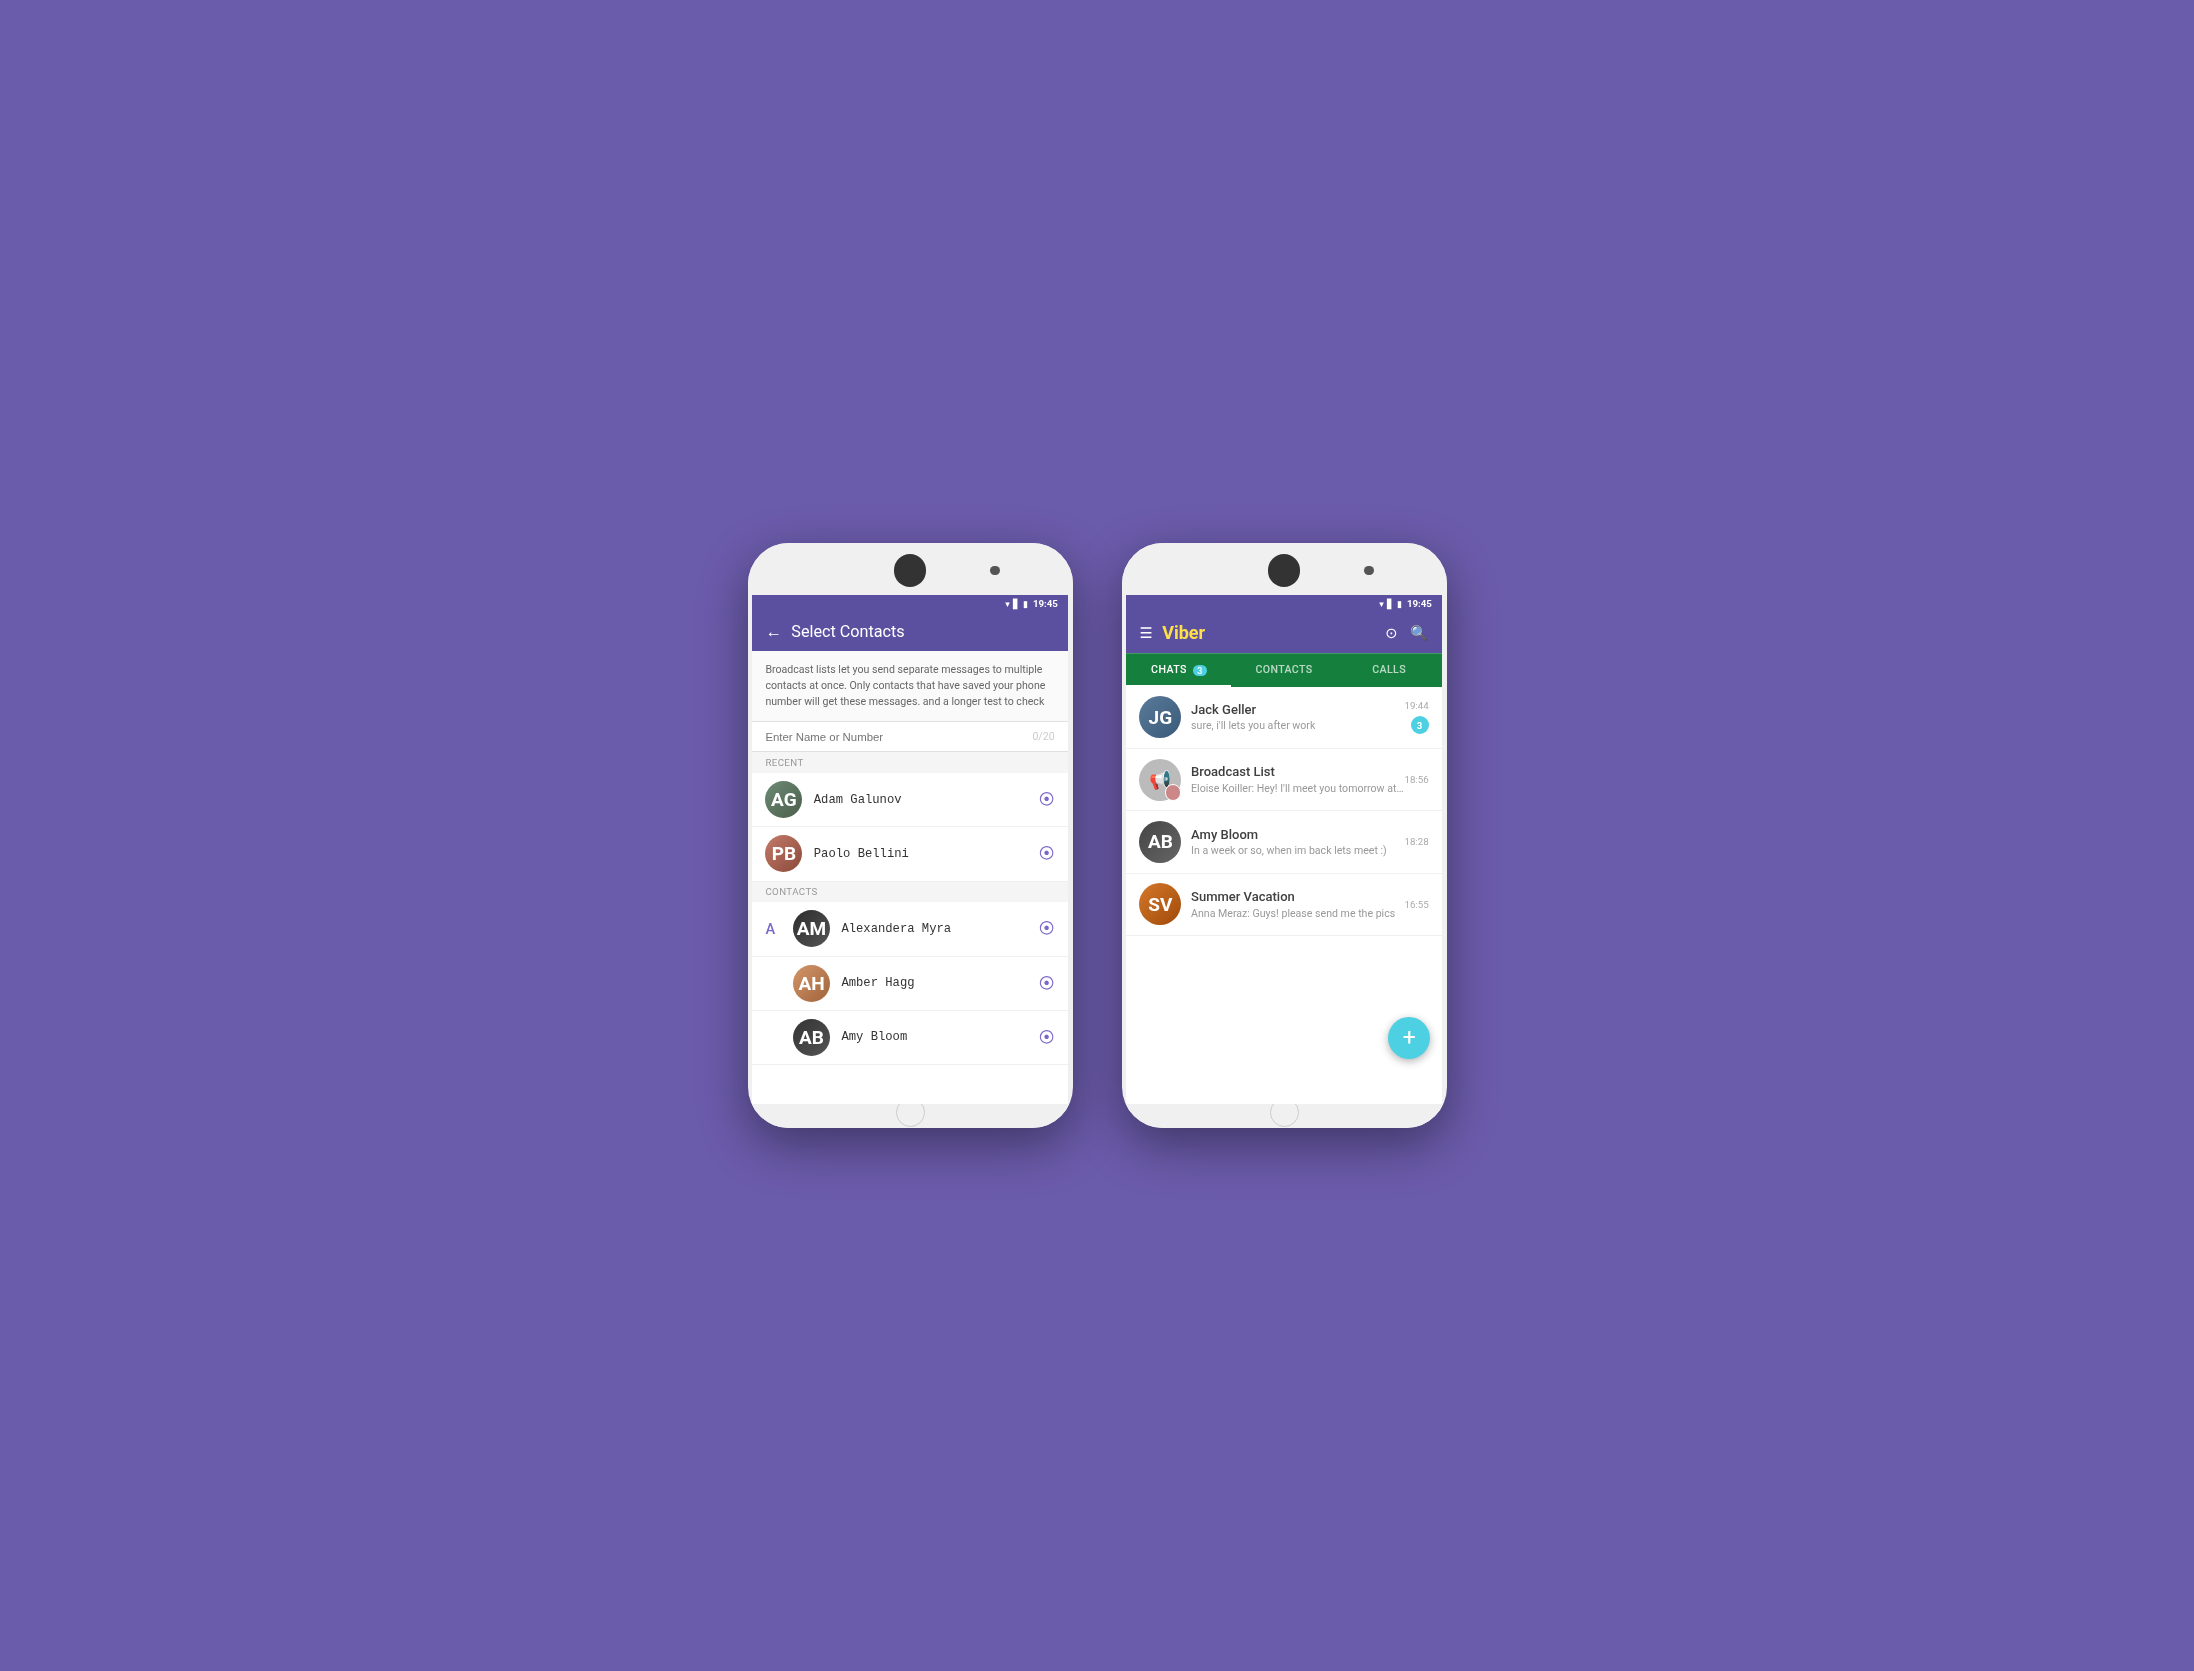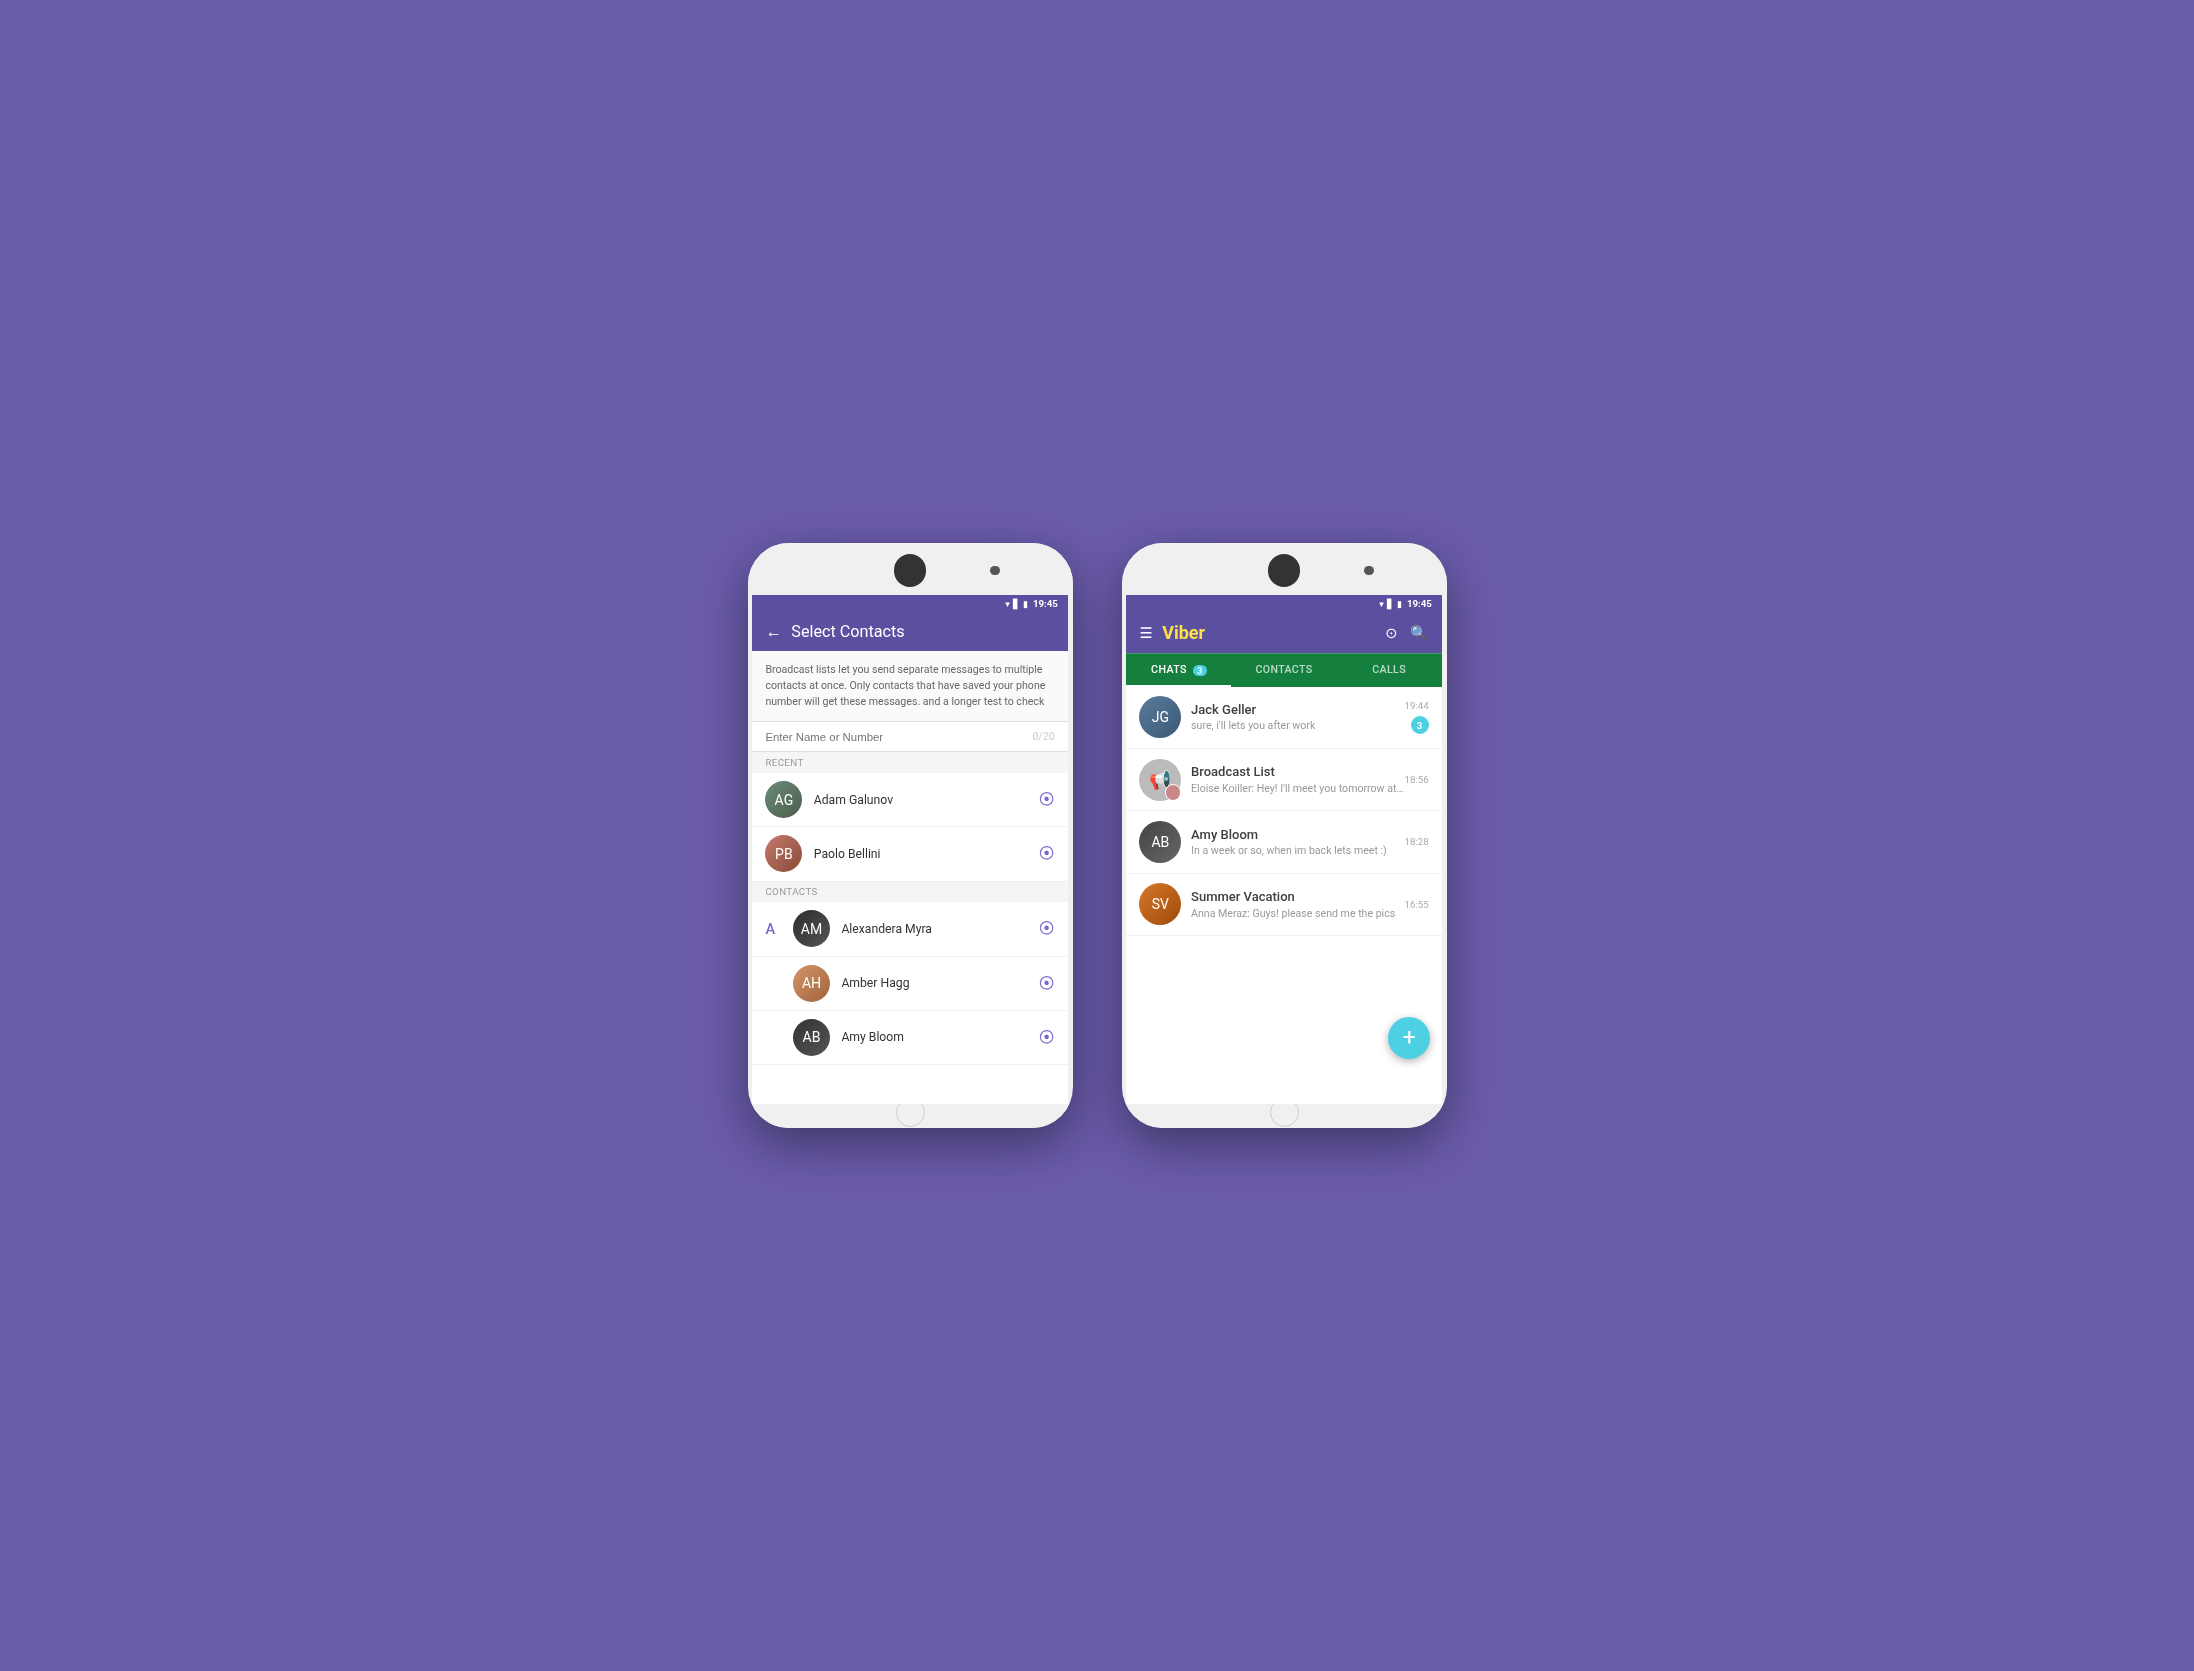--- a/index.html
+++ b/index.html
@@ -172,20 +172,21 @@
       border-radius: 50%;
       overflow: hidden;
       flex-shrink: 0;
       margin-right: 11.4px;
       background: #ddd;
     }
     .contact-name {
       flex: 1;
       font-size: 12.2px;
       color: #333;
+      font-family: Liberation Mono, monospace;
     }
     .viber-icon {
       color: #7b68cc;
       font-size: 16.2px;
     }
     .contact-section-letter {
       color: #7b68cc;
       font-size: 14.6px;
       font-weight: 500;
       width: 19.5px;
@@ -381,22 +382,22 @@
     .avatar-silje { background: linear-gradient(135deg, #b08860, #8a6040); }
     .avatar-martin { background: linear-gradient(135deg, #6a8aaa, #4a6a8a); }
 
     .avatar-inner {
       width: 100%;
       height: 100%;
       display: flex;
       align-items: center;
       justify-content: center;
       color: white;
-      font-size: 14px;
-      font-weight: normal;
+      font-size: 19px;
+      font-weight: bold;
     }
   </style>
 </head>
 <body>
 
 <div class="phones-container">
 
   <div class="phone">
     <div class="phone-top-bar">
       <div class="phone-speaker"></div>

